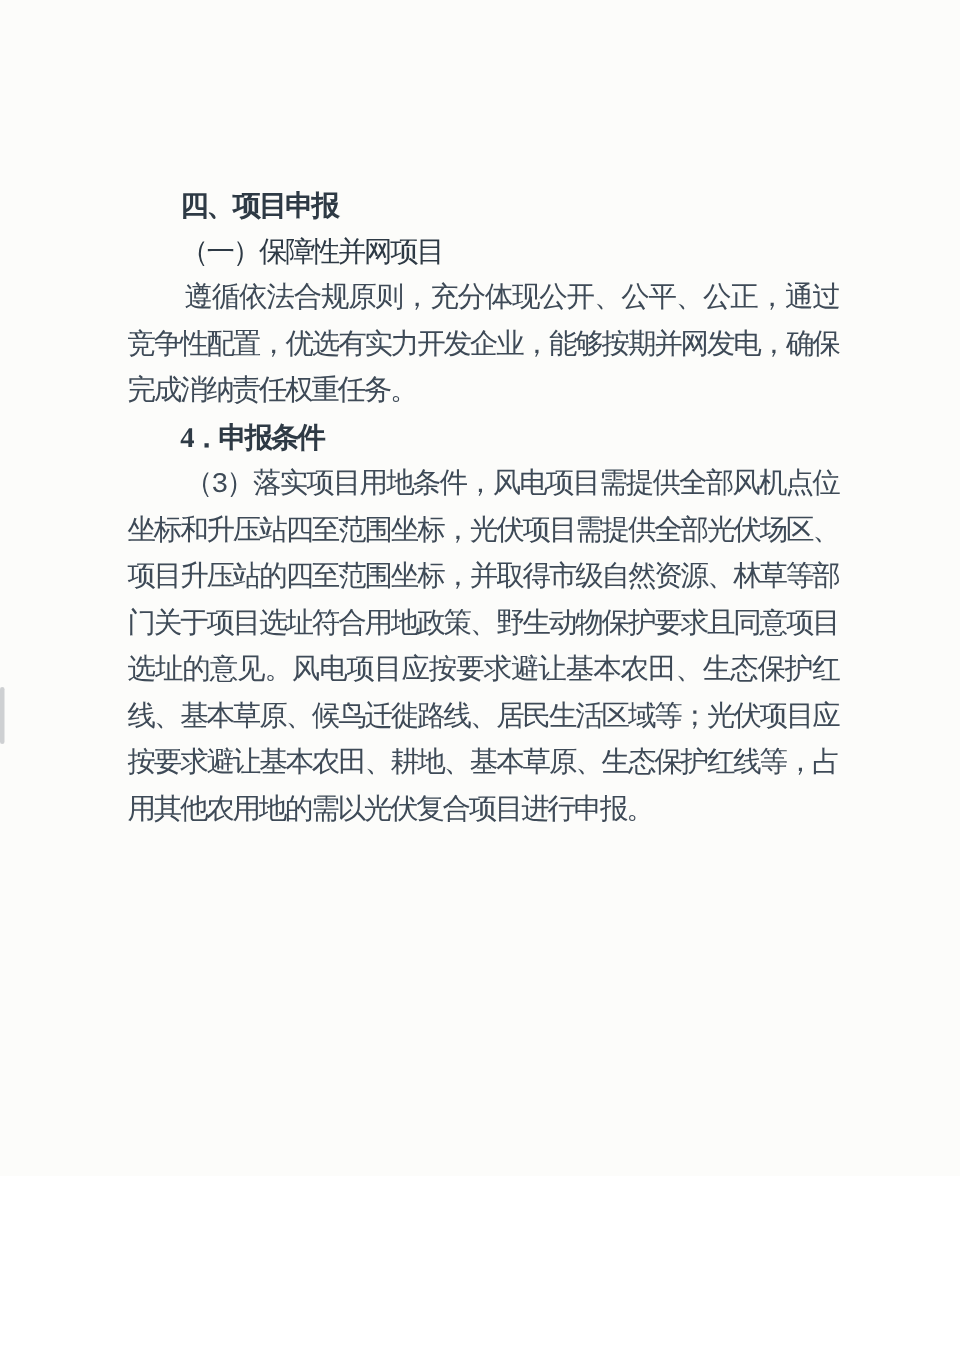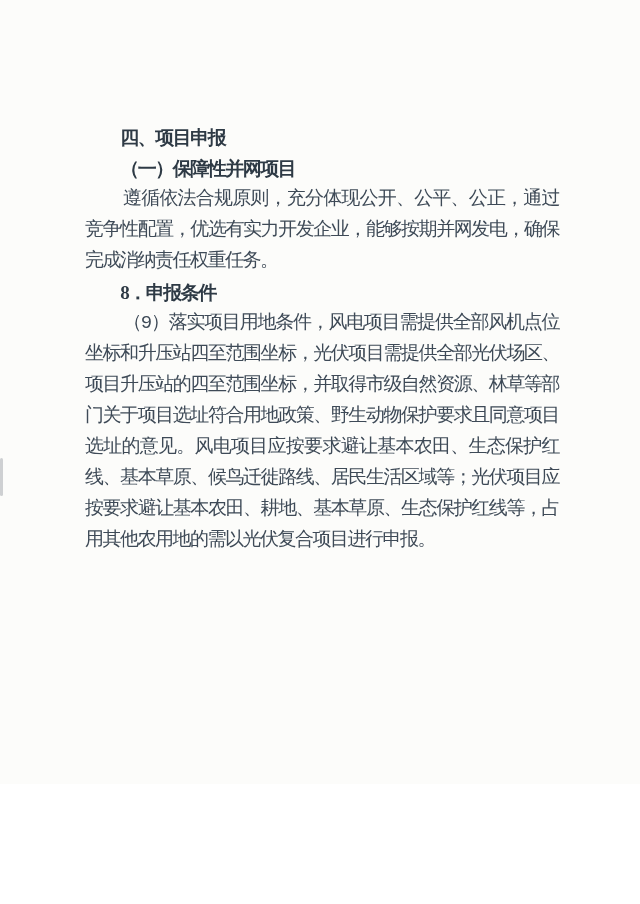--- a/index.html
+++ b/index.html
@@ -37,21 +37,21 @@
   }
   .doc-body .heading-section,
   .doc-body .heading-subsection,
   .doc-body .heading-item {
     text-indent: 1.85em;
     font-weight: 700;
     color: var(--heading-text, #2e3a45);
     text-align: left;
   }
   .doc-body .heading-subsection {
-    font-weight: 700;
+    font-weight: 400;
   }
   .footer {
     position: absolute;
     left: 103px;
     top: 808px;
     font-size: 17px;
     line-height: 22px;
     letter-spacing: 1.5px;
     color: var(--footer-text, #4d5864);
   }
@@ -66,18 +66,18 @@
   }
 </style>
 </head>
 <body>
 
 <div class="page">
   <div class="doc-body">
       <p class="block heading-section">四、项目申报</p>
       <p class="block heading-subsection">（一）保障性并网项目</p>
       <p class="block paragraph">遵循依法合规原则，充分体现公开、公平、公正，通过竞争性配置，优选有实力开发企业，能够按期并网发电，确保完成消纳责任权重任务。</p>
-      <p class="block heading-item">8．申报条件</p>
-      <p class="block paragraph">（9）落实项目用地条件，风电项目需提供全部风机点位坐标和升压站四至范围坐标，光伏项目需提供全部光伏场区、项目升压站的四至范围坐标，并取得市级自然资源、林草等部门关于项目选址符合用地政策、野生动物保护要求且同意项目选址的意见。风电项目应按要求避让基本农田、生态保护红线、基本草原、候鸟迁徙路线、居民生活区域等；光伏项目应按要求避让基本农田、耕地、基本草原、生态保护红线等，占用其他农用地的需以光伏复合项目进行申报。</p>
+      <p class="block heading-item">4．申报条件</p>
+      <p class="block paragraph">（3）落实项目用地条件，风电项目需提供全部风机点位坐标和升压站四至范围坐标，光伏项目需提供全部光伏场区、项目升压站的四至范围坐标，并取得市级自然资源、林草等部门关于项目选址符合用地政策、野生动物保护要求且同意项目选址的意见。风电项目应按要求避让基本农田、生态保护红线、基本草原、候鸟迁徙路线、居民生活区域等；光伏项目应按要求避让基本农田、耕地、基本草原、生态保护红线等，占用其他农用地的需以光伏复合项目进行申报。</p>
     </div>
   <div class="footer">— 4 —</div>
   <div class="scan-artifact"></div>
 </div>
 
 </body></html>

